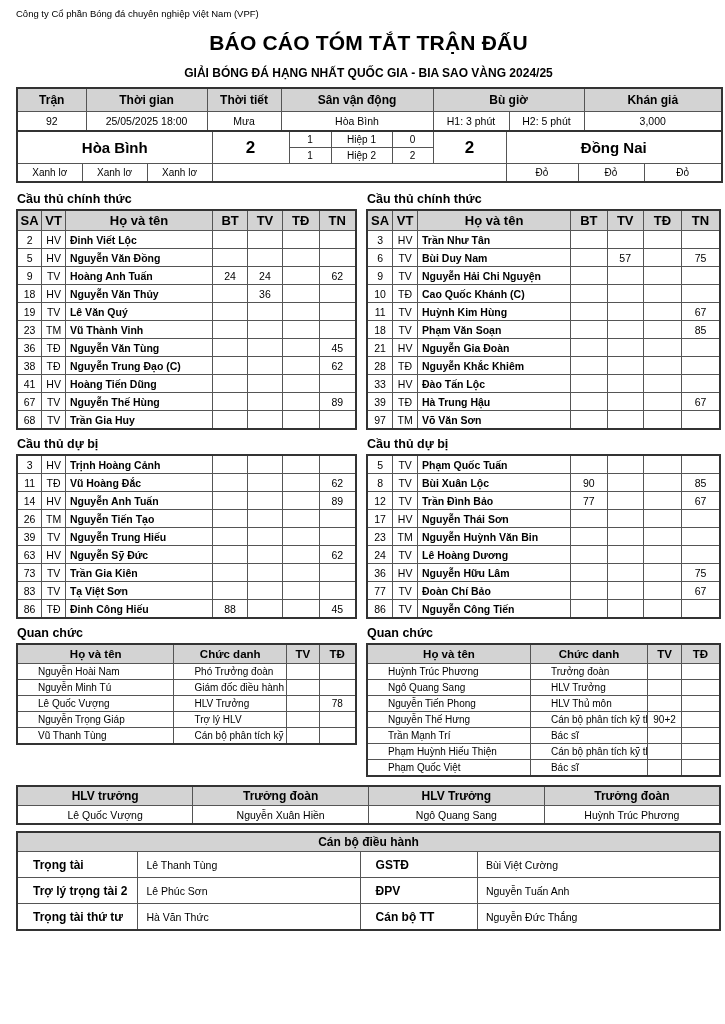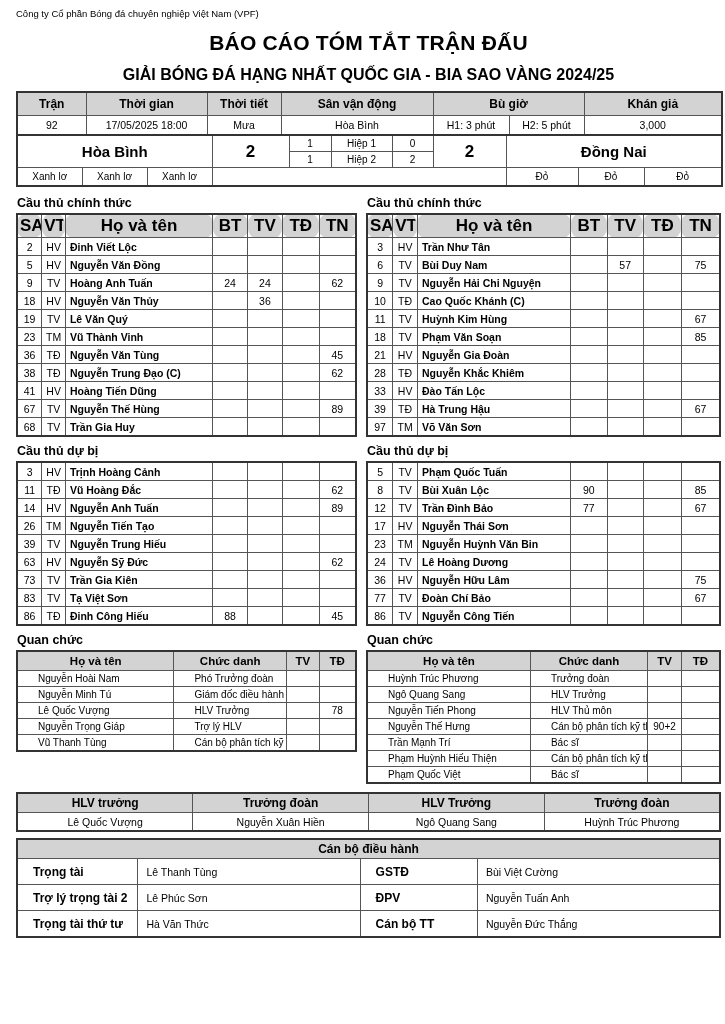--- a/index.html
+++ b/index.html
@@ -4,21 +4,21 @@
 <style>
   html,body{margin:0;padding:0;background:#fff;}
   body{
     width:725px;height:1024px;
     font-family:"Liberation Sans",sans-serif;
     color:#000;overflow:hidden;
   }
   .page{padding:8px 0 0 16px;width:705px;}
   .company{font-size:9.5px;line-height:12px;}
   .title{font-size:21px;font-weight:bold;text-align:center;margin-top:11px;letter-spacing:.2px;}
-  .subtitle{font-size:16px;font-weight:bold;text-align:center;margin-top:11px;}
+  .subtitle{font-size:12px;font-weight:bold;text-align:center;margin-top:11px;}
 
   table{border-collapse:collapse;table-layout:fixed;}
   .grid{border:2px solid #333;}
   .grid th,.grid td{border:1px solid #555;overflow:hidden;white-space:nowrap;}
   th{background:#d3d3d3;font-weight:bold;}
   td,th{text-align:center;vertical-align:middle;padding:1px 2px;}
 
   .match-table{width:705px;margin-top:7px;}
   .match-table th{font-size:12px;height:20px;}
   .match-table td{font-size:10.5px;height:16px;}
@@ -30,21 +30,21 @@
   .score-table .mini{height:13px;}
   .score-table .kit td{height:15px;}
 
   .columns{display:flex;gap:9px;margin-top:3px;width:705px;justify-content:space-between;}
   .col-home{width:341px;}
   .col-away{width:355px;}
   .section-label{font-weight:bold;font-size:12.5px;margin:7px 0 3px 1px;}
   .col-home .section-label:first-child,.col-away .section-label:first-child{margin-top:6px;}
 
   .players,.officials{width:100%;}
-  .players th{font-size:17px;height:17px;border-radius:9px;}
+  .players th{font-size:13px;height:17px;}
   .players td{font-size:10.5px;height:15px;}
   .players td:nth-child(3){text-align:left;padding-left:4px;font-weight:bold;}
   .officials th{font-size:11.5px;height:16px;}
   .officials td{font-size:10px;height:13px;}
   .officials td:nth-child(1),.officials td:nth-child(2){text-align:left;padding-left:20px;}
 
   .summary-table{width:705px;margin-top:8px;}
   .summary-table th{font-size:12px;height:16px;}
   .summary-table td{font-size:10.5px;height:15px;}
 
@@ -76,21 +76,21 @@
         <tr>
       <th>Trận</th>
       <th>Thời gian</th>
       <th>Thời tiết</th>
       <th>Sân vận động</th>
       <th colspan="2">Bù giờ</th>
       <th>Khán giả</th>
     </tr>
     <tr>
       <td>92</td>
-      <td>17/05/2025 18:00</td>
+      <td>25/05/2025 18:00</td>
       <td>Mưa</td>
       <td>Hòa Bình</td>
       <td>H1: 3 phút</td>
       <td>H2: 5 phút</td>
       <td>3,000</td>
     </tr>
   </tbody>
     </table>
 
   <table class="grid score-table">

